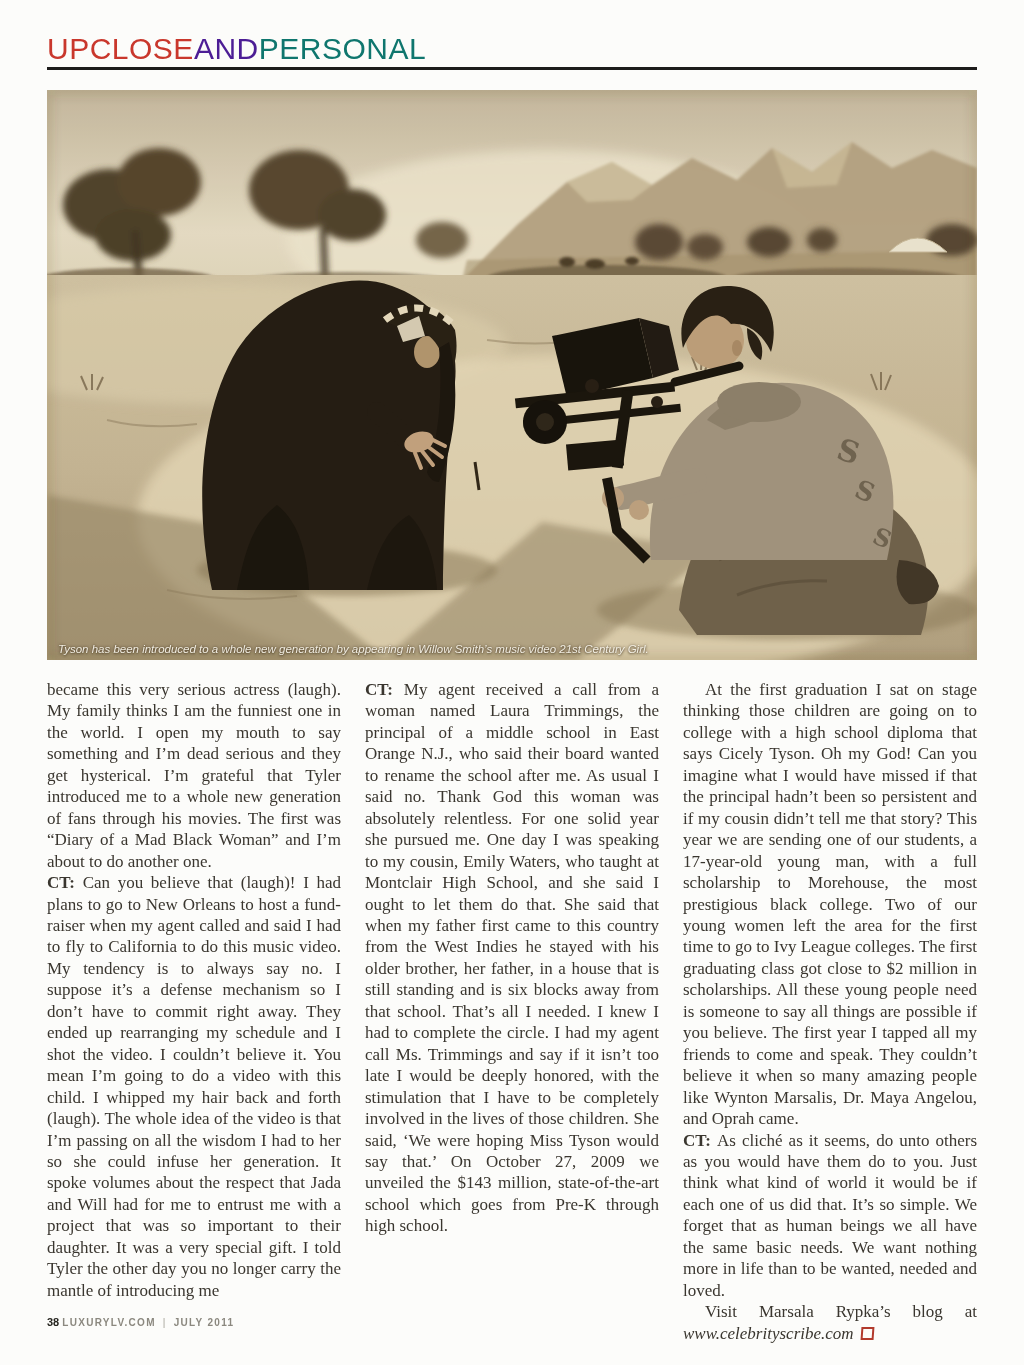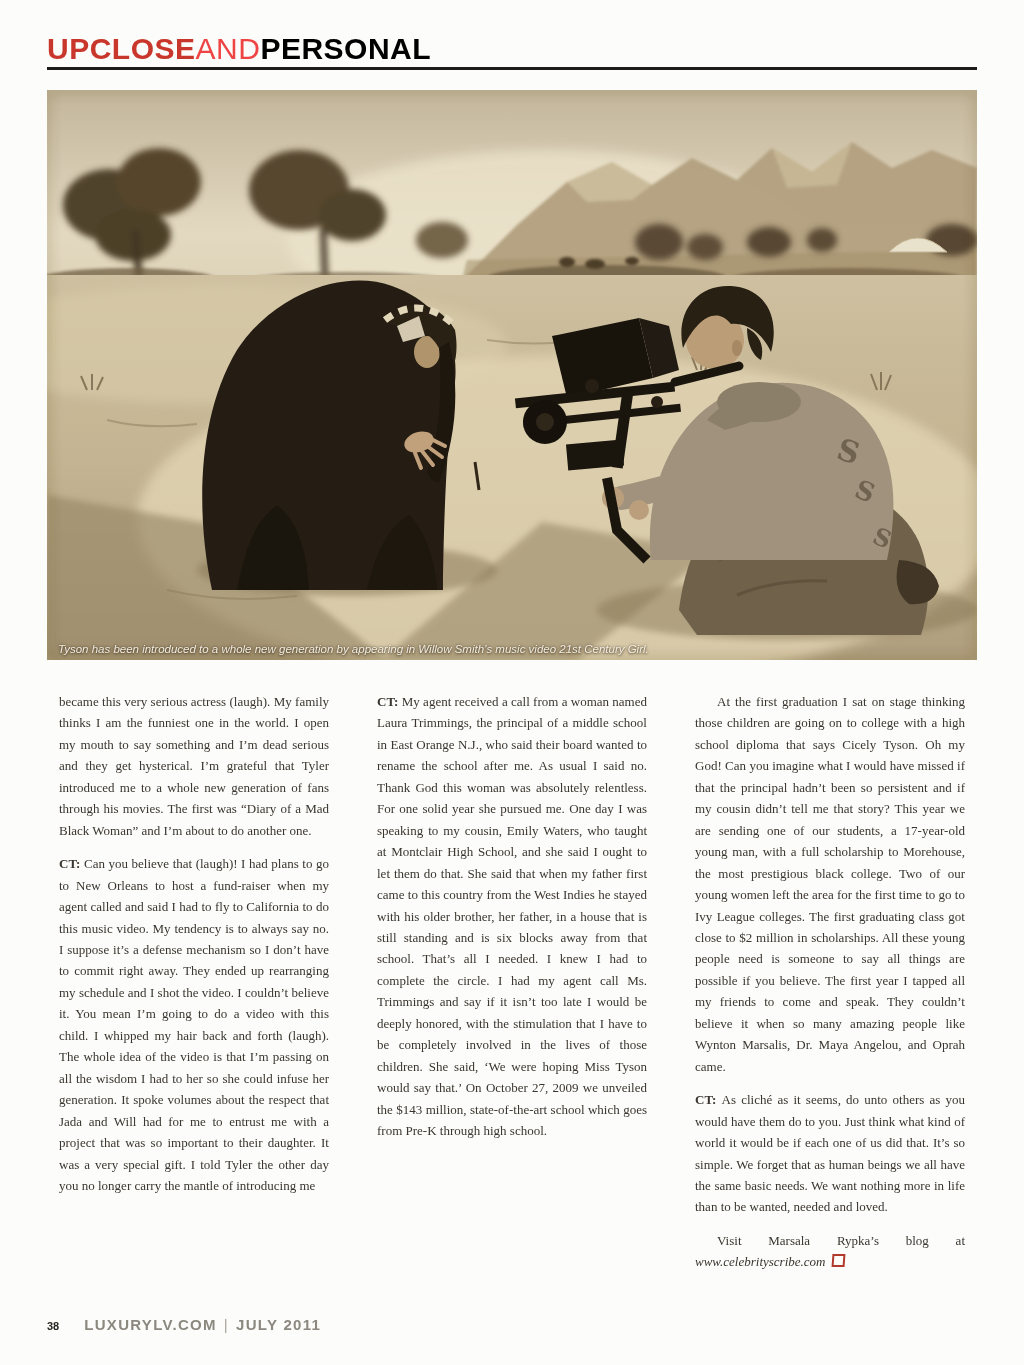--- a/index.html
+++ b/index.html
@@ -7,60 +7,60 @@
     position:relative;width:1024px;height:1365px;margin:0 auto;
     background:#fcfcfa;overflow:hidden;
     font-family:"Liberation Serif", serif;color:#38342e;
   }
   
   .masthead{position:absolute;left:47px;top:34px;width:930px;}
   .masthead .ttl{
     font-family:"Liberation Sans", sans-serif;font-size:30px;line-height:30px;
     letter-spacing:.5px;white-space:nowrap;
   }
-  .ttl .red{color:#c9372c;font-weight:700;}
-  .ttl .thin{color:#ef4444;font-weight:400;}
-  .ttl .dark{color:#000000;font-weight:700;}
+  .ttl .red{color:#c9372c;font-weight:400;}
+  .ttl .thin{color:#4c1d95;font-weight:400;}
+  .ttl .dark{color:#0f766e;font-weight:400;}
   .masthead .rule{margin-top:3px;height:3px;background:#1d1c1b;width:930px;}
   
   .photo{
     position:absolute;left:47px;top:90px;width:930px;height:570px;
     overflow:hidden;box-shadow:inset 0 0 40px rgba(70,50,25,.25);
   }
   .photo svg{display:block;}
   .photo-caption{
     position:absolute;left:11px;bottom:5px;width:900px;
     font-family:"Liberation Sans", sans-serif;font-style:italic;
     font-size:11.5px;color:rgba(250,246,236,.93);
     text-shadow:0 0 3px rgba(60,45,25,.8), 0 1px 2px rgba(60,45,25,.5);
   }
   
   .article{
     position:absolute;left:47px;top:679px;width:930px;height:632px;
     display:flex;gap:24px;
   }
   .col{width:294px;flex:0 0 294px;}
   .para{
-    margin:12px;font-size:13px;line-height:21.45px;text-align:justify;
+    margin:0;font-size:17px;line-height:21.45px;text-align:justify;
     color:#3a362f;
   }
   .para.indent{text-indent:22px;}
   .endmark{
     display:inline-block;width:9px;height:9px;margin-left:7px;
     border:2px solid #b23a2c;background:#fdfcf9;vertical-align:-1px;
     transform:skewX(-4deg);
   }
   
   .footer{
     position:absolute;left:47px;top:1316px;width:930px;
     font-family:"Liberation Sans", sans-serif;display:flex;align-items:baseline;
   }
   .footer .pageno{font-size:11px;font-weight:700;color:#26251f;}
   .footer .meta{
-    margin-left:25px;font-size:15px;letter-spacing:1.3px;color:#8b887f;
+    margin-left:3px;font-size:10px;letter-spacing:1.3px;color:#8b887f;
     font-weight:700;
   }
   .footer .sep{margin:0 7px;color:#a7a49a;font-weight:400;}
 </style>
 </head>
 <body>
 
 <div class="page">
 
   <div class="masthead">

